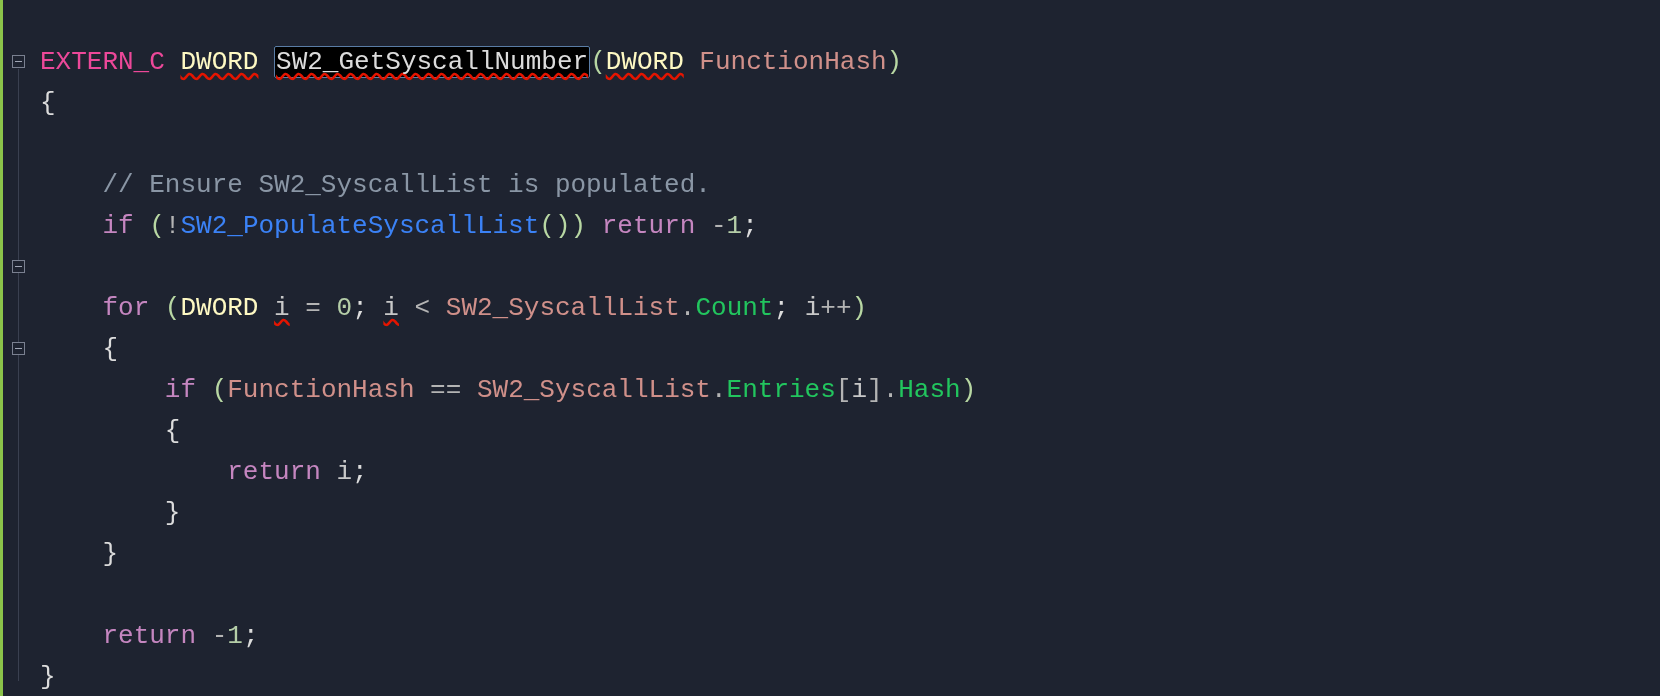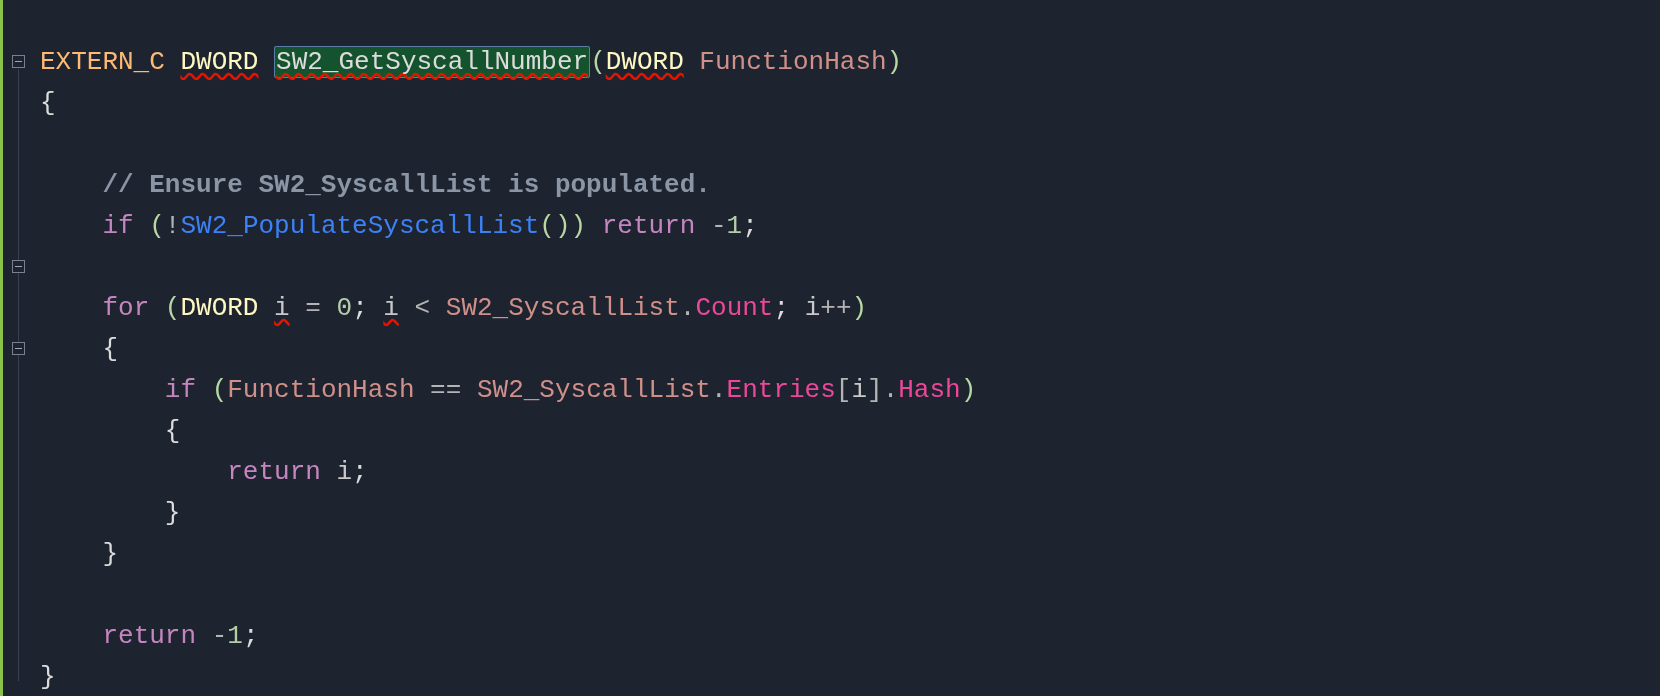--- a/index.html
+++ b/index.html
@@ -59,46 +59,46 @@
       right: 0;
     }
     .line {
       height: 41px;
       line-height: 41px;
       white-space: pre;
       position: relative;
     }
 
     .sel-highlight {
-      background: #14532d;
+      background: #000000;
       border: 1px solid #5a7da6;
       border-radius: 2px;
       padding: 0 1px;
     }
     .squiggle {
       text-decoration: underline wavy #e51400;
       text-decoration-skip-ink: none;
       text-underline-offset: 3px;
     }
     
     
-    .v-extern { color: #fdba74; }
+    .v-extern { color: #ec4899; }
     .v-dword { color: #fef9c3; }
     .v-funcname { color: #dcdcdc; }
     .v-paren { color: #b8d7a3; }
     .v-paramname-red { color: #d0908a; margin-top: 45px; }
     .v-brace { color: #dcdcdc; }
-    .v-comment-gray { color: #8a96a5; font-weight: bold; }
+    .v-comment-gray { color: #8a96a5; }
     .v-kw-purple { color: #c586c0; }
     .v-op { color: #b4b4b4; }
     .v-bang { color: #b4b4b4; }
     .v-call { color: #3b82f6; }
     .v-num { color: #b5cea8; }
     .v-ident { color: #c8c8c8; }
-    .v-prop { color: #ec4899; font-family: Liberation Mono, monospace; }
+    .v-prop { color: #22c55e; font-family: Liberation Mono, monospace; }
     .v-br { color: #b4b4b4; }
     .v-semi { color: #dcdcdc; }
     .v-eq { color: #b4b4b4; }
   </style>
 </head>
 <body>
 
 <div class="gutter-bar"></div>
 
 <div class="fold-column">

